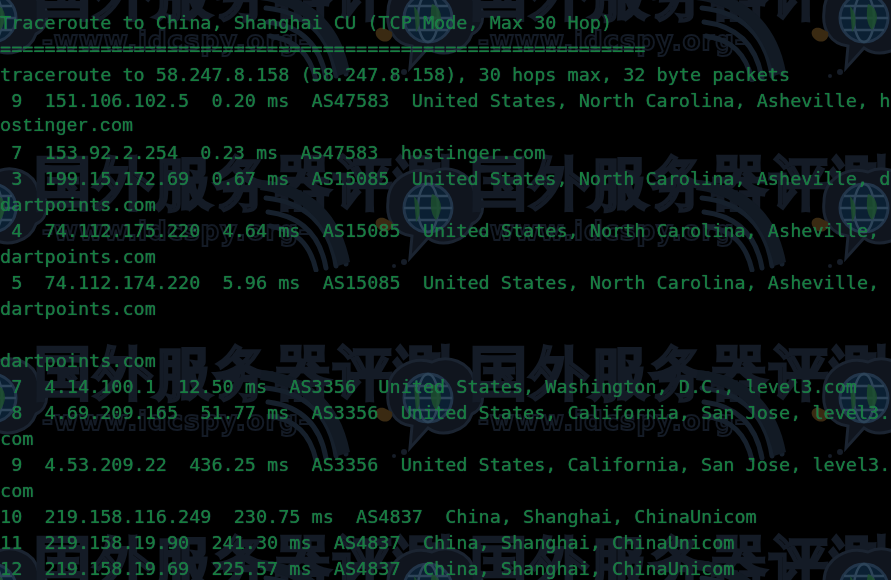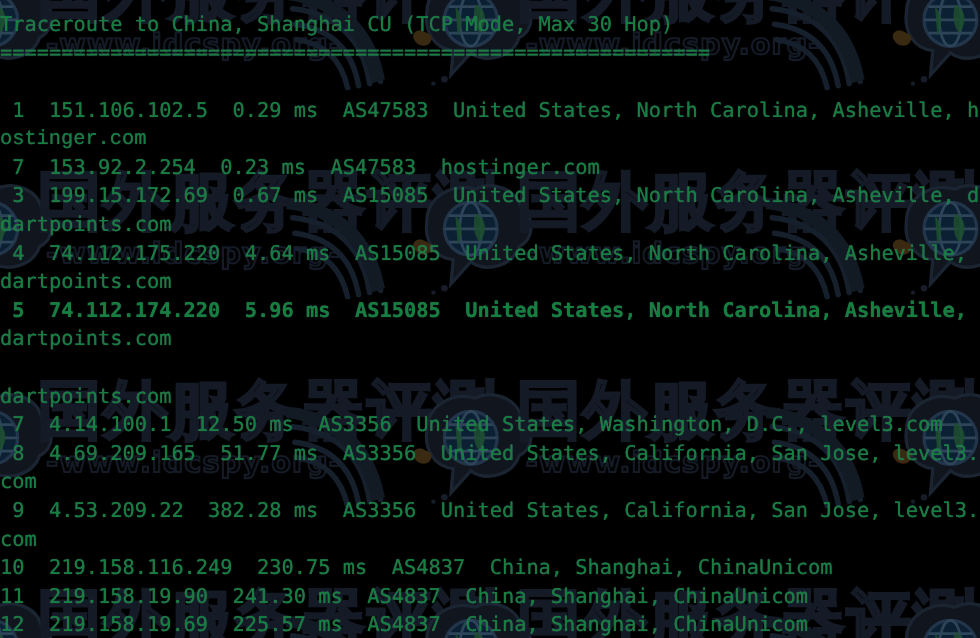--- a/index.html
+++ b/index.html
@@ -365,31 +365,32 @@
     <path d="M14 56 C6 54, 2 62, 10 68 C16 72, 24 68, 22 60 Z" fill="#3a2a12"></path>
     <circle cx="34" cy="100" r="3" fill="#161d28"></circle>
     <circle cx="24" cy="104" r="2" fill="#161d28"></circle>
   </svg></div>
     </div>
   </div>
 
 <div id="terminal">
     <div class="term-line" style="top: 10px; font-size: 18.499px;">Traceroute to China, Shanghai CU (TCP Mode, Max 30 Hop)</div>
     <div class="term-line" style="top: 36px; font-size: 18.499px;">==========================================================</div>
-    <div class="term-line" style="top: 88px; font-size: 18.499px;"> 1  151.106.102.5  0.29 ms  AS47583  United States, North Carolina, Asheville, h</div>
+    <div class="term-line" style="top: 62px; font-size: 18.499px;">traceroute to 58.247.8.158 (58.247.8.158), 30 hops max, 32 byte packets</div>
+    <div class="term-line" style="top: 88px; font-size: 18.499px;"> 9  151.106.102.5  0.20 ms  AS47583  United States, North Carolina, Asheville, h</div>
     <div class="term-line" style="top: 114px; font-size: 18.499px; font-family: Liberation Mono, monospace;">ostinger.com</div>
     <div class="term-line" style="top: 140px; font-size: 18.499px;"> 7  153.92.2.254  0.23 ms  AS47583  hostinger.com</div>
     <div class="term-line" style="top: 166px; font-size: 18.499px;"> 3  199.15.172.69  0.67 ms  AS15085  United States, North Carolina, Asheville, d</div>
     <div class="term-line" style="top: 192px; font-size: 18.499px;">dartpoints.com</div>
     <div class="term-line" style="top: 218px; font-size: 18.499px;"> 4  74.112.175.220  4.64 ms  AS15085  United States, North Carolina, Asheville,</div>
     <div class="term-line" style="top: 244px; font-size: 18.499px;">dartpoints.com</div>
-    <div class="term-line" style="top: 270px; font-size: 18.499px; font-weight: bold;"> 5  74.112.174.220  5.96 ms  AS15085  United States, North Carolina, Asheville,</div>
+    <div class="term-line" style="top: 270px; font-size: 18.499px;"> 5  74.112.174.220  5.96 ms  AS15085  United States, North Carolina, Asheville,</div>
     <div class="term-line" style="top: 296px; font-size: 18.499px;">dartpoints.com</div>
     <div class="term-line" style="top: 348px; font-size: 18.499px;">dartpoints.com</div>
     <div class="term-line" style="top: 374px; font-size: 18.499px;"> 7  4.14.100.1  12.50 ms  AS3356  United States, Washington, D.C., level3.com</div>
     <div class="term-line" style="top: 400px; font-size: 18.499px;"> 8  4.69.209.165  51.77 ms  AS3356  United States, California, San Jose, level3.</div>
     <div class="term-line" style="top: 426px; font-size: 18.499px;">com</div>
-    <div class="term-line" style="top: 452px; font-size: 18.499px;"> 9  4.53.209.22  382.28 ms  AS3356  United States, California, San Jose, level3.</div>
+    <div class="term-line" style="top: 452px; font-size: 18.499px;"> 9  4.53.209.22  436.25 ms  AS3356  United States, California, San Jose, level3.</div>
     <div class="term-line" style="top: 478px; font-size: 18.499px;">com</div>
     <div class="term-line" style="top: 504px; font-size: 18.499px;">10  219.158.116.249  230.75 ms  AS4837  China, Shanghai, ChinaUnicom</div>
     <div class="term-line" style="top: 530px; font-size: 18.499px;">11  219.158.19.90  241.30 ms  AS4837  China, Shanghai, ChinaUnicom</div>
     <div class="term-line" style="top: 556px; font-size: 18.499px;">12  219.158.19.69  225.57 ms  AS4837  China, Shanghai, ChinaUnicom</div>
   </div>
 
 </body></html>

